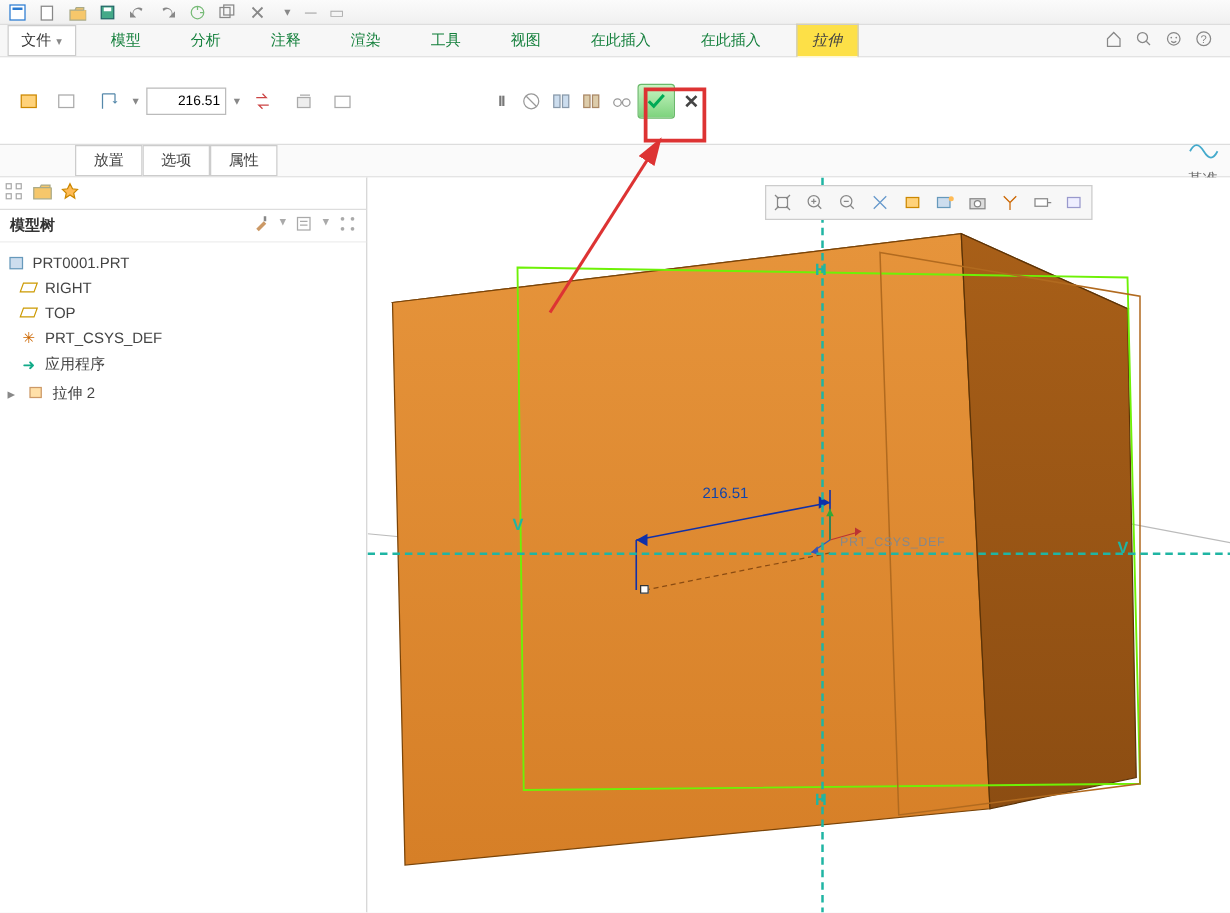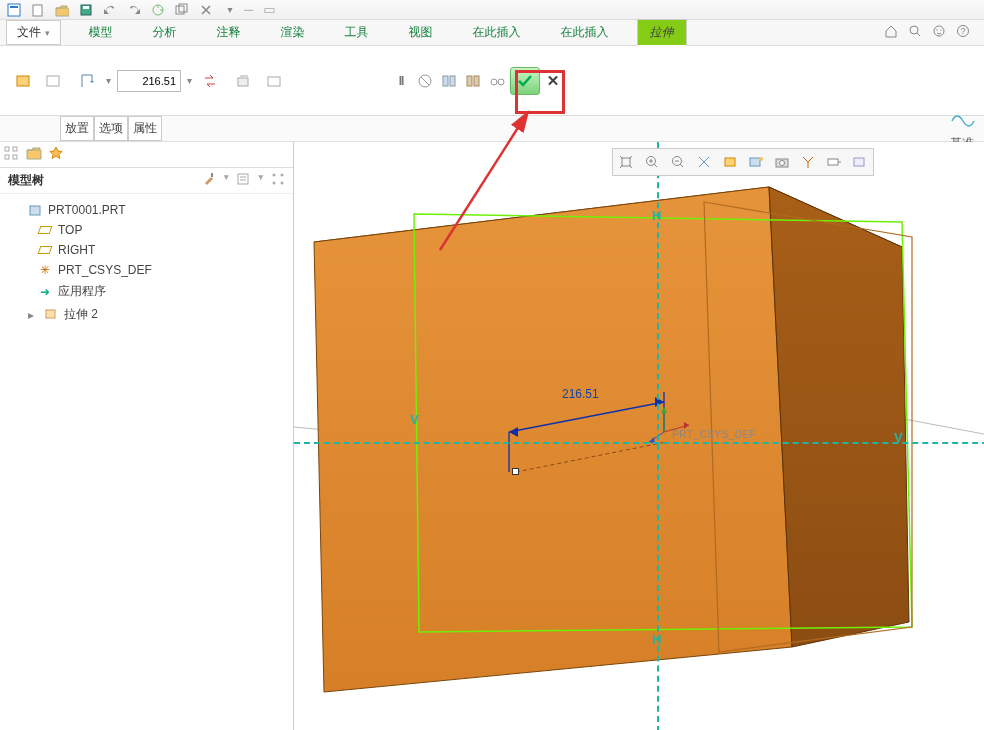--- a/index.html
+++ b/index.html
@@ -8,44 +8,44 @@
 .titlebar { height: 20px; display: flex; align-items: center; background: linear-gradient(#fbfbfb,#f0f0f0); padding: 0 6px; gap: 6px; border-bottom: 1px solid #ddd; }
 .titlebar .qat { display: flex; gap: 8px; align-items: center; }
 .titlebar .title { flex: 1; text-align: center; color: #999; font-size: 12px; }
 .titlebar .winbtns { display: flex; gap: 10px; color: #aaa; font-size: 13px; }
 
 .qicon { width: 16px; height: 16px; display: inline-flex; align-items: center; justify-content: center; }
 
 .menubar { height: 26px; display: flex; align-items: center; background: #f7f7f7; border-bottom: 1px solid #ddd; padding-left: 6px; gap: 16px; position: relative; }
 .file-btn { background: #fff; border: 1px solid #ccc; color: #333; padding: 3px 10px; font-size: 12px; display: inline-flex; align-items: center; gap: 4px; }
 .menu-tab { padding: 4px 12px; color: #15803d; cursor: pointer; }
-.menu-tab.active { background: #84cc16; border: 1px solid #ccc; border-bottom: 1px solid #fff; font-style: italic; color: #444; font-family: Liberation Serif, serif; }
+.menu-tab.active { background: #fde047; border: 1px solid #ccc; border-bottom: 1px solid #fff; font-style: italic; color: #444; font-family: Liberation Serif, serif; }
 .menu-right { margin-left: auto; display: flex; gap: 10px; padding-right: 14px; color: #777; align-items: center; }
 
 .ribbon { height: 70px; background: #fff; border-bottom: 1px solid #ddd; display: flex; align-items: center; padding: 0 12px; gap: 10px; position: relative; }
 .rib-grp { display: flex; gap: 6px; align-items: center; }
 .rib-btn { width: 24px; height: 24px; border: 1px solid transparent; display: flex; align-items: center; justify-content: center; color: #777; }
 .depth-input { width: 64px; height: 22px; border: 1px solid #bbb; font-size: 11px; padding: 0 4px; text-align: right; }
 .rib-center { position: absolute; left: 390px; display: flex; align-items: center; gap: 2px; }
 .rib-center .rib-btn { width: 22px; height: 22px; }
 .ok-btn { width: 30px; height: 28px; background: linear-gradient(#c8f5c3,#7dd37d); border: 1px solid #6ab96a; display: flex; align-items: center; justify-content: center; border-radius: 3px; }
 .x-btn { font-weight: bold; color: #444; font-size: 15px; }
 .redbox { position: absolute; border: 3px solid #d33; left: 515px; top: 70px; width: 50px; height: 44px; pointer-events: none; z-index: 20; }
 .arrow-svg { position: absolute; left: 270px; top: 100px; z-index: 19; pointer-events: none; }
 .sidepanel { position: absolute; right: 0; top: 46px; width: 34px; text-align: left; font-size: 12px; color: #666; padding-top: 18px; }
 
 .subtabs { height: 26px; display: flex; align-items: center; gap: 0; padding-left: 60px; background: #fafafa; border-bottom: 1px solid #ddd; }
-.subtab { border: 1px solid #ccc; padding: 3px 4px; background: #fff; color: #444; }
+.subtab { border: 1px solid #ccc; padding: 3px 14px; background: #fff; color: #444; }
 
 .main { display: flex; height: calc(730px - 20px - 26px - 70px - 26px); }
 .left { width: 294px; border-right: 1px solid #ccc; background: #fff; display: flex; flex-direction: column; }
 .left-toolbar { height: 26px; border-bottom: 1px solid #ddd; display: flex; align-items: center; padding: 0 4px; gap: 6px; color: #777; }
 .tree-head { height: 26px; display: flex; align-items: center; padding: 0 8px; font-weight: bold; color: #333; border-bottom: 1px solid #eee; gap: 10px; }
 .tree-head .th-right { margin-left: auto; display: flex; gap: 8px; color: #aaa; }
-.tree { padding: 6px 24px; }
+.tree { padding: 6px 2px; }
 .tree-item { display: flex; align-items: center; gap: 6px; padding: 3px 4px 3px 14px; color: #444; }
 .tree-item .ticon { width: 14px; height: 14px; display: inline-flex; align-items: center; justify-content: center; }
 .tree-item.root { padding-left: 4px; }
 .plane-ico { border: 1px solid #c90; transform: skew(-20deg); width: 12px; height: 8px; }
 .csys-ico { color: #c60; font-size: 12px; }
 .tree-sub { display: flex; align-items: center; gap: 6px; padding: 3px 4px 3px 4px; color: #444; }
 .caret { color: #888; width: 10px; display: inline-block; }
 
 .canvas { flex: 1; position: relative; background: #fff; overflow: hidden; }
 .view-toolbar { position: absolute; top: 6px; right: 110px; display: flex; gap: 4px; background: #f7f7f7; border: 1px solid #ccc; padding: 2px; z-index: 5; }
@@ -299,27 +299,27 @@
             <svg width="14" height="14">
               <rect x="2" y="3" width="10" height="9" fill="#cde" stroke="#69b"></rect>
             </svg>
           </span>
         <span>PRT0001.PRT</span>
       </div>
       <div class="tree-item">
           <span class="ticon">
             <span class="plane-ico"></span>
           </span>
-          <span>TOP</span>
+          <span>RIGHT</span>
         </div>
       <div class="tree-item">
           <span class="ticon">
             <span class="plane-ico"></span>
           </span>
-          <span>RIGHT</span>
+          <span>TOP</span>
         </div>
       <div class="tree-item">
           <span class="ticon csys-ico">✳</span>
           <span>PRT_CSYS_DEF</span>
         </div>
       <div class="tree-item">
           <span class="ticon" style="color:#1a8">➜</span>
           <span>应用程序</span>
         </div>
       <div class="tree-sub">

